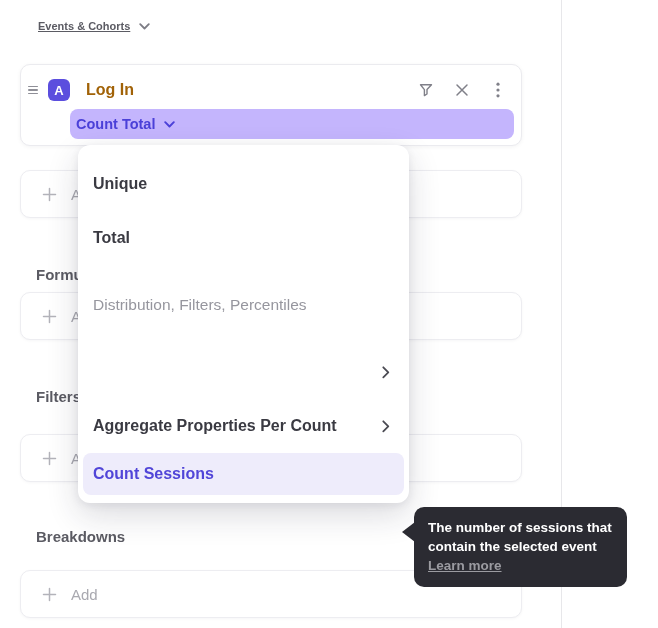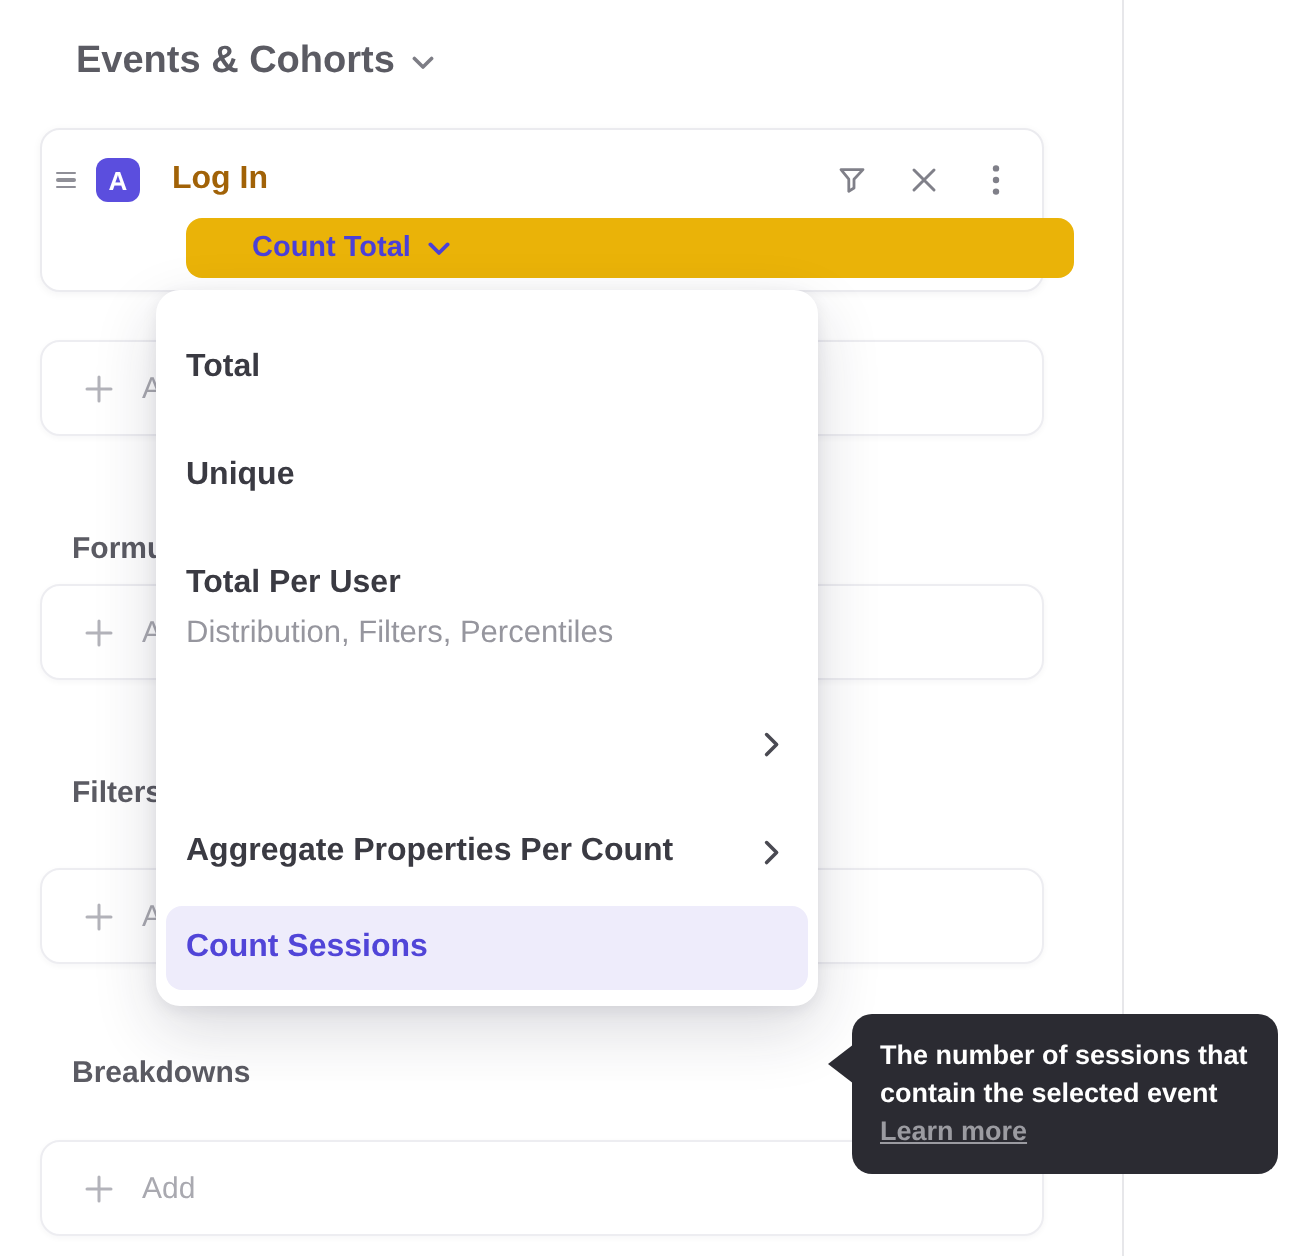--- a/index.html
+++ b/index.html
@@ -4,37 +4,37 @@
 <style>
   html,body{margin:0;padding:0;background:#fff;}
   #app{
     position:relative;width:658px;height:628px;background:#ffffff;overflow:hidden;
     font-family:"Liberation Sans",sans-serif;-webkit-font-smoothing:antialiased;
   }
   .divider{position:absolute;left:561px;top:0;width:1px;height:628px;background:#e7e7ea;z-index:1;}
 
   
   .header{position:absolute;left:38px;top:20px;display:flex;align-items:center;gap:9px;
-    color:#5b5b63;font-size:19px;font-weight:700;z-index:2;}
+    color:#5b5b63;font-size:11px;font-weight:700;z-index:2;text-decoration:underline;}
   .chev-sm{display:inline-flex;color:#7d7d85;}
 
   
   .event-card{position:absolute;left:20px;top:64px;width:502px;height:82px;background:#fff;
     border:1px solid #ebebef;border-radius:10px;box-shadow:0 1px 4px rgba(25,25,45,.05);z-index:2;box-sizing:border-box;}
   .card-row1{height:42px;display:flex;align-items:center;padding:4px 14px 0 7px;}
   .drag-handle{width:14px;display:flex;flex-direction:column;gap:2px;cursor:grab;}
   .drag-handle span{display:block;width:10px;height:1.5px;background:#8f8f97;border-radius:1px;}
   .badge{width:22px;height:22px;margin-left:6px;border-radius:6px;background:#5b4ede;color:#fff;
     font-size:13px;font-weight:700;display:flex;align-items:center;justify-content:center;}
   .event-name{margin-left:16px;font-size:16px;font-weight:600;color:#a16207;flex:1;}
   .card-icons{display:flex;align-items:center;gap:18px;color:#808089;}
   .icon-btn{display:flex;align-items:center;justify-content:center;width:18px;height:18px;cursor:pointer;}
   .pill{position:absolute;left:49px;top:44px;width:444px;height:30px;border-radius:8px;
-    background:#eab308;color:#4b40d8;font-size:14.5px;font-weight:700;
-    display:flex;align-items:center;gap:9px;padding-left:33px;box-sizing:border-box;cursor:pointer;margin-left:23px;}
+    background:#c4b5fd;color:#4b40d8;font-size:14.5px;font-weight:700;
+    display:flex;align-items:center;gap:9px;padding-left:6px;box-sizing:border-box;cursor:pointer;}
 
   
   .add-row{position:absolute;left:20px;width:502px;height:48px;background:#fff;border:1px solid #ededf1;
     border-radius:10px;box-shadow:0 1px 3px rgba(25,25,45,.04);display:flex;align-items:center;gap:14px;
     padding-left:21px;box-sizing:border-box;color:#a9a9b0;font-size:15px;z-index:2;cursor:pointer;}
   .plus{display:flex;color:#b3b3ba;}
   .section-label{position:absolute;left:36px;color:#5b5b63;font-size:15px;font-weight:700;z-index:2;}
 
   
   .menu{position:absolute;left:78px;top:145px;width:331px;box-sizing:border-box;background:#fff;
@@ -43,21 +43,21 @@
   .menu-item{display:flex;align-items:center;height:54px;padding:0 14px 0 10px;border-radius:8px;
     font-size:16px;font-weight:600;color:#3a3a42;cursor:pointer;}
   .menu-item .arrow{margin-left:auto;display:flex;color:#4a4a52;}
   .menu-item-2line{height:80px;padding:0 14px 0 10px;display:flex;flex-direction:column;justify-content:center;
     border-radius:8px;cursor:pointer;}
   .menu-item-2line .title{font-size:16px;font-weight:600;color:#3a3a42;line-height:24px;}
   .menu-item-2line .sub{font-size:15.5px;font-weight:400;color:#96969e;line-height:26px;}
   .menu-item.selected{height:42px;background:#eeecfb;color:#5145d8;}
 
   
-  .tooltip{position:absolute;left:426px;top:507px;width:213px;box-sizing:border-box;background:#2b2b32;
+  .tooltip{position:absolute;left:414px;top:507px;width:213px;box-sizing:border-box;background:#2b2b32;
     border-radius:10px;padding:11px 14px 12px 14px;z-index:10;color:#ffffff;
     font-size:13.5px;font-weight:600;line-height:19px;}
   .tooltip-arrow{position:absolute;left:-12px;top:15px;width:0;height:0;
     border-top:10px solid transparent;border-bottom:10px solid transparent;border-right:13px solid #2b2b32;}
   .tooltip-link{color:#9b9ba1;text-decoration:underline;font-weight:600;display:inline-block;margin-top:0;cursor:pointer;}
 </style>
 </head>
 <body>
 
 <div id="app">
@@ -146,27 +146,26 @@
     <span class="plus">
         <svg width="15" height="15" viewBox="0 0 15 15">
           <path d="M7.5 1.5v12M1.5 7.5h12" stroke="currentColor" stroke-width="1.5" stroke-linecap="round"></path>
         </svg>
       </span>
     <span>Add</span>
   </div>
 
   <div class="menu">
     <div class="menu-item">
+      <span>Unique</span>
+    </div>
+    <div class="menu-item">
       <span>Total</span>
     </div>
-    <div class="menu-item">
-      <span>Unique</span>
-    </div>
     <div class="menu-item-2line">
-      <span class="title">Total Per User</span>
       <span class="sub">Distribution, Filters, Percentiles</span>
     </div>
     <div class="menu-item">
       <span class="arrow">
         <svg width="8" height="13" viewBox="0 0 8 13">
             <path d="M1.3 1.3l5 5-5 5" stroke="currentColor" stroke-width="1.8" fill="none" stroke-linecap="round" stroke-linejoin="round"></path>
           </svg>
       </span>
     </div>
     <div class="menu-item">

